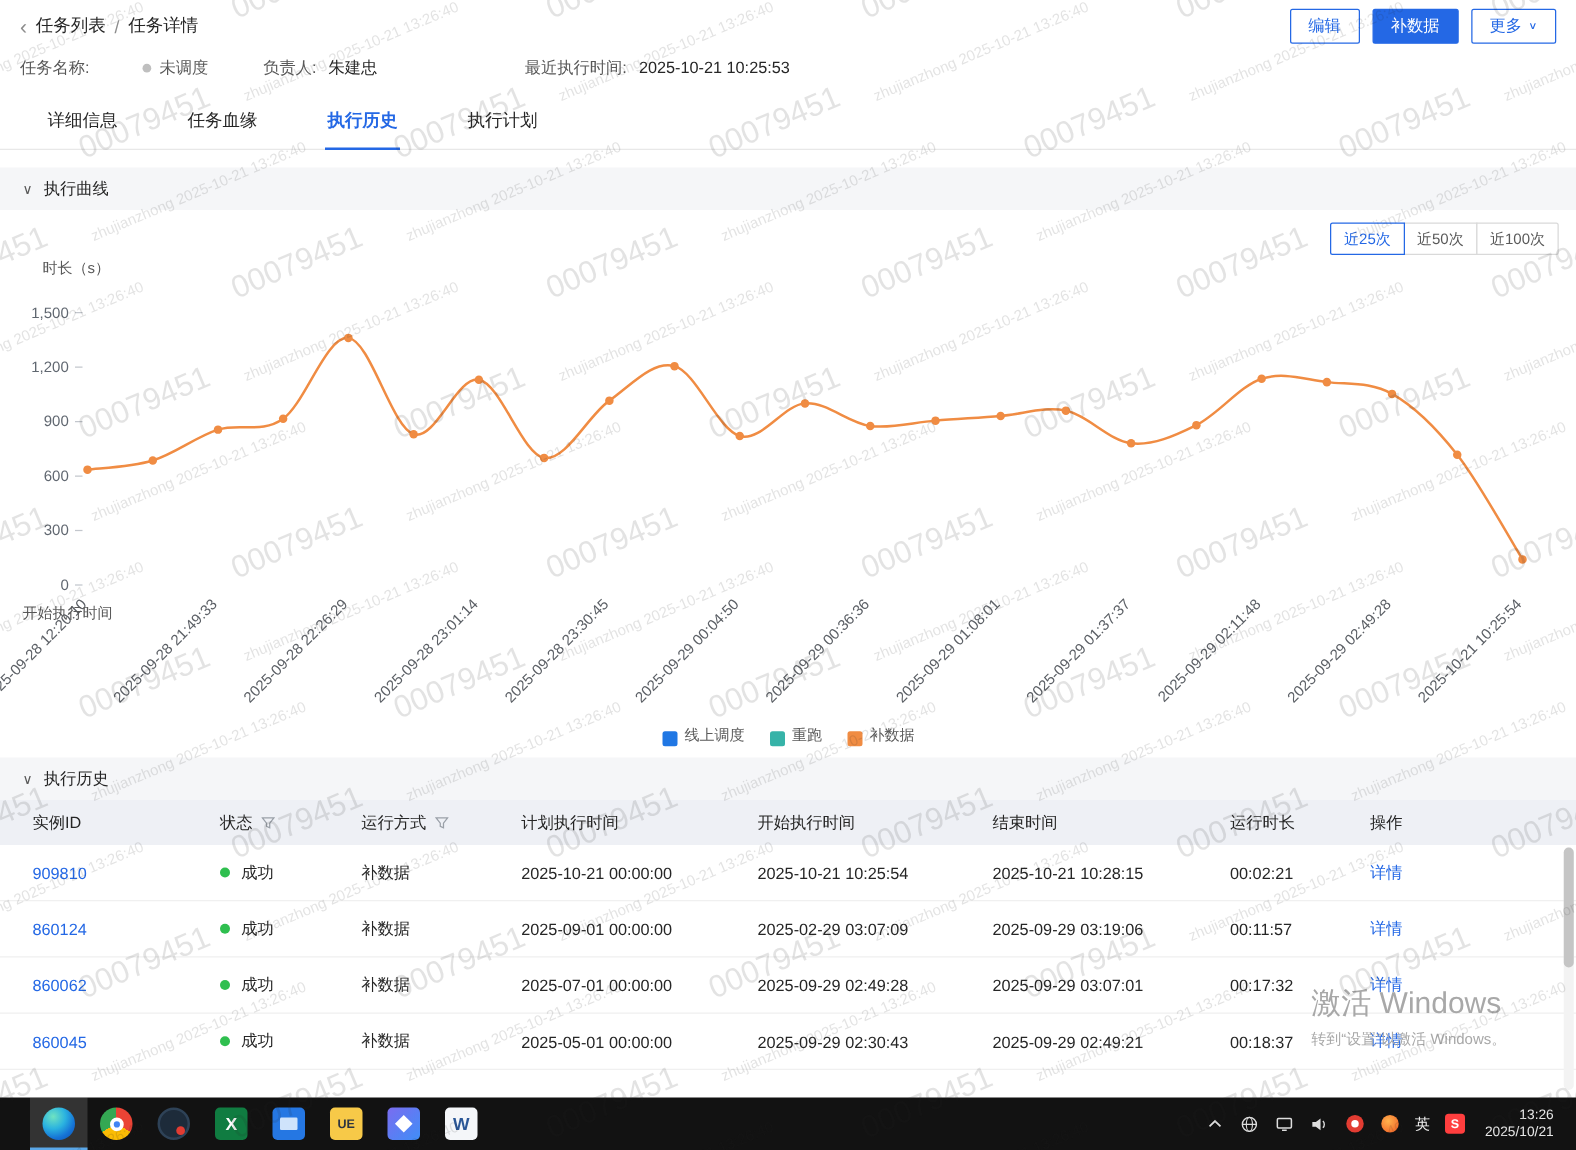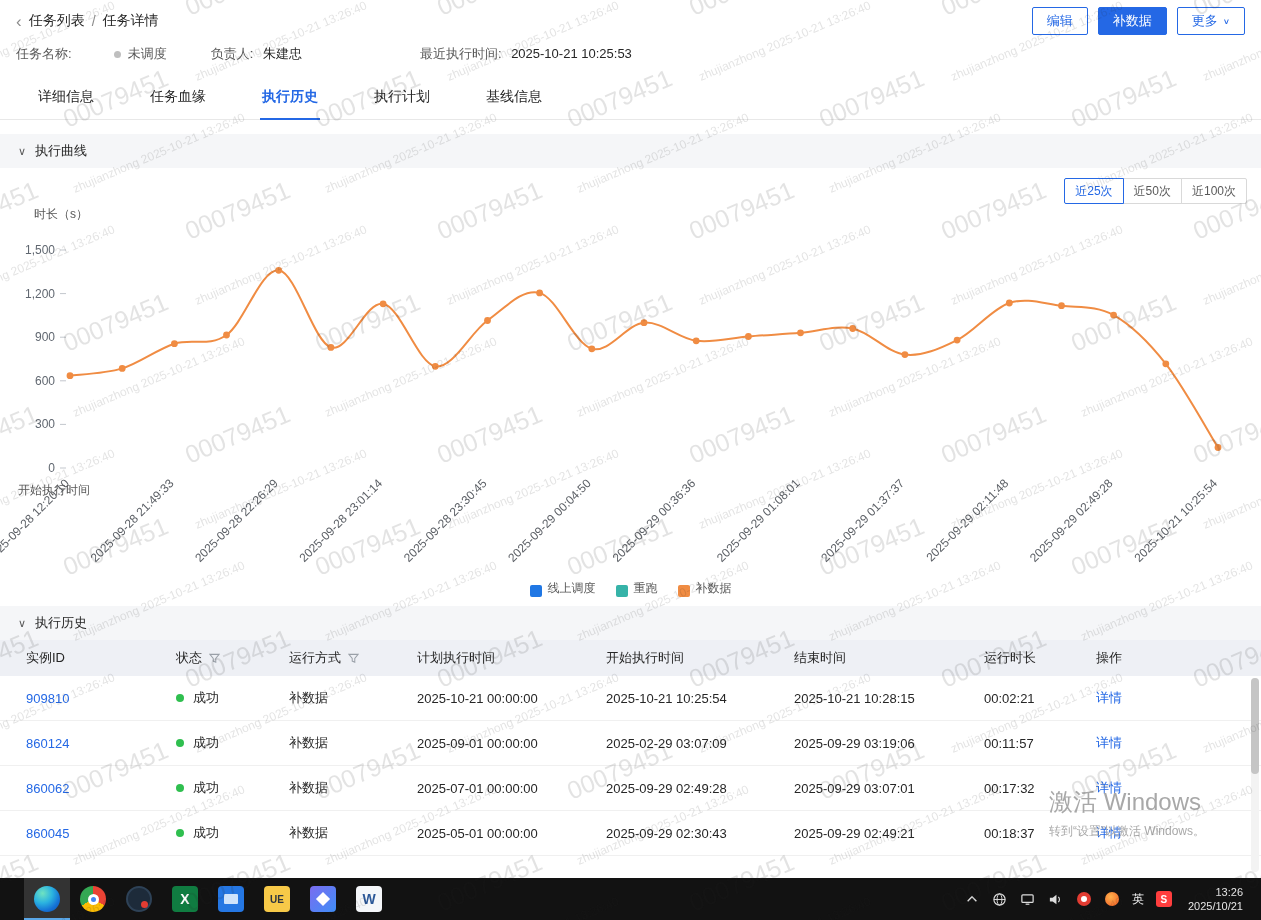--- a/index.html
+++ b/index.html
@@ -148,21 +148,20 @@
     <span class="lbl">最近执行时间:</span>
     <b>2025-10-21 10:25:53</b>
   </span>
 </div>
 
 <div class="tabs">
     <div class="tab">详细信息</div>
     <div class="tab">任务血缘</div>
     <div class="tab active">执行历史</div>
     <div class="tab">执行计划</div>
-    <div class="tab">基线信息</div>
   </div>
 
 <div class="section-head mt14">
   <span class="caret">∨</span>
   <span>执行曲线</span>
 </div>
 
 <div class="range-row">
     <button class="range-btn active">近25次</button>
     <button class="range-btn">近50次</button>

